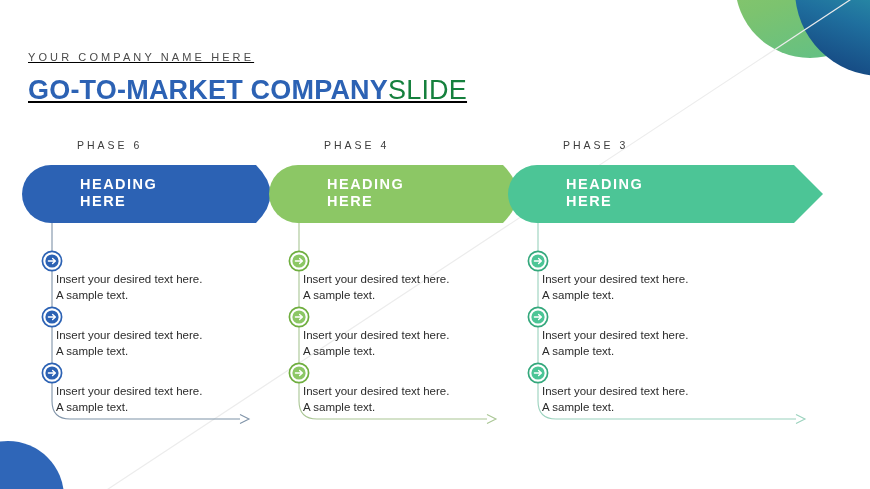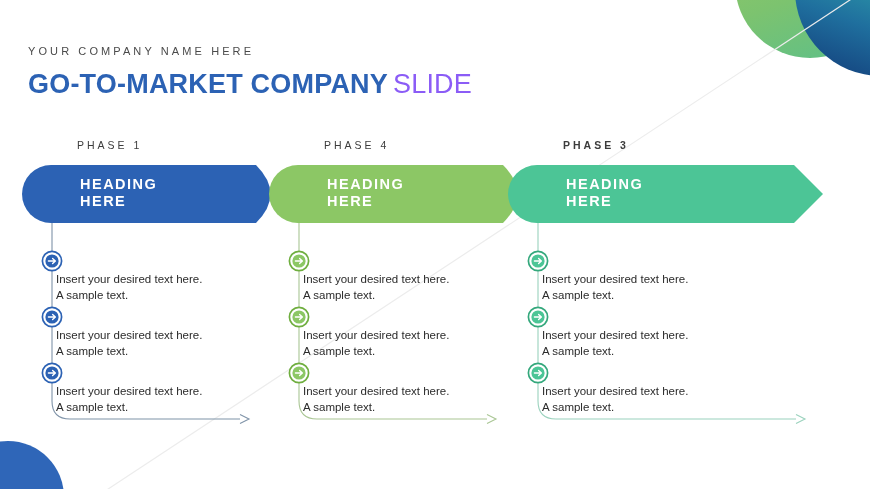--- a/index.html
+++ b/index.html
@@ -50,43 +50,43 @@
   #deco-diag-line {
     top: 0;
     left: 0;
     width: 870px;
     height: 489px;
   }
 
   
   #header {
     position: absolute;
-    top: 45px;
+    top: 51px;
     left: 28px;
+    text-decoration: underline;
   }
   .company-name {
     font-size: 11px;
     letter-spacing: 3.1px;
     color: #4a4a4a;
     font-weight: 400;
   }
   .slide-title {
     margin-top: 12px;
     font-size: 27px;
     letter-spacing: 0.2px;
     white-space: nowrap;
   }
   .title-strong {
     font-weight: bold;
     color: #2c62b4;
   }
   .title-light {
     font-weight: 400;
-    color: #8b5cf6;
-    margin-left: 5px;
+    color: #15803d;
   }
 
   
   #columns {
     position: absolute;
     top: 0;
     left: 0;
     width: 870px;
     height: 489px;
   }
@@ -189,21 +189,21 @@
   <div id="header">
     <div class="company-name">YOUR COMPANY NAME HERE</div>
     <div class="slide-title">
       <span class="title-strong">GO-TO-MARKET COMPANY</span><span class="title-light">SLIDE</span>
     </div>
   </div>
 
   <div id="columns">
 
     <div class="column">
-      <div class="phase-label" style="left:77px;">PHASE 1</div>
+      <div class="phase-label" style="left:77px;">PHASE 6</div>
 
       <div class="banner" style="left:22px; width:263px;">
         <svg class="banner-svg" width="263" height="58" viewBox="0 0 263 58">
           <path d="M29,0 L234,0 Q263,29 234,58 L29,58 A29,29 0 0,1 29,0 Z" fill="#2c62b4"></path>
         </svg>
         <div class="banner-heading" style="margin-left:58px;">
           <div>HEADING</div>
           <div>HERE</div>
         </div>
       </div>
@@ -299,21 +299,21 @@
           <path d="M7.4,11 L14,11 M11.6,8.4 L14.4,11 L11.6,13.6" fill="none" stroke="#ffffff" stroke-width="1.35" stroke-linecap="round" stroke-linejoin="round"></path>
         </svg>
         <div class="bullet-text">
           <div>Insert your desired text here.</div>
           <div>A sample text.</div>
         </div>
       </div>
     </div>
 
     <div class="column">
-      <div class="phase-label" style="left:563px;font-weight:bold;">PHASE 3</div>
+      <div class="phase-label" style="left:563px;">PHASE 3</div>
 
       <div class="banner" style="left:508px; width:315px;">
         <svg class="banner-svg" width="315" height="58" viewBox="0 0 315 58">
           <path d="M29,0 L286,0 L315,29 L286,58 L29,58 A29,29 0 0,1 29,0 Z" fill="#4cc596"></path>
         </svg>
         <div class="banner-heading" style="margin-left:58px;">
           <div>HEADING</div>
           <div>HERE</div>
         </div>
       </div>

